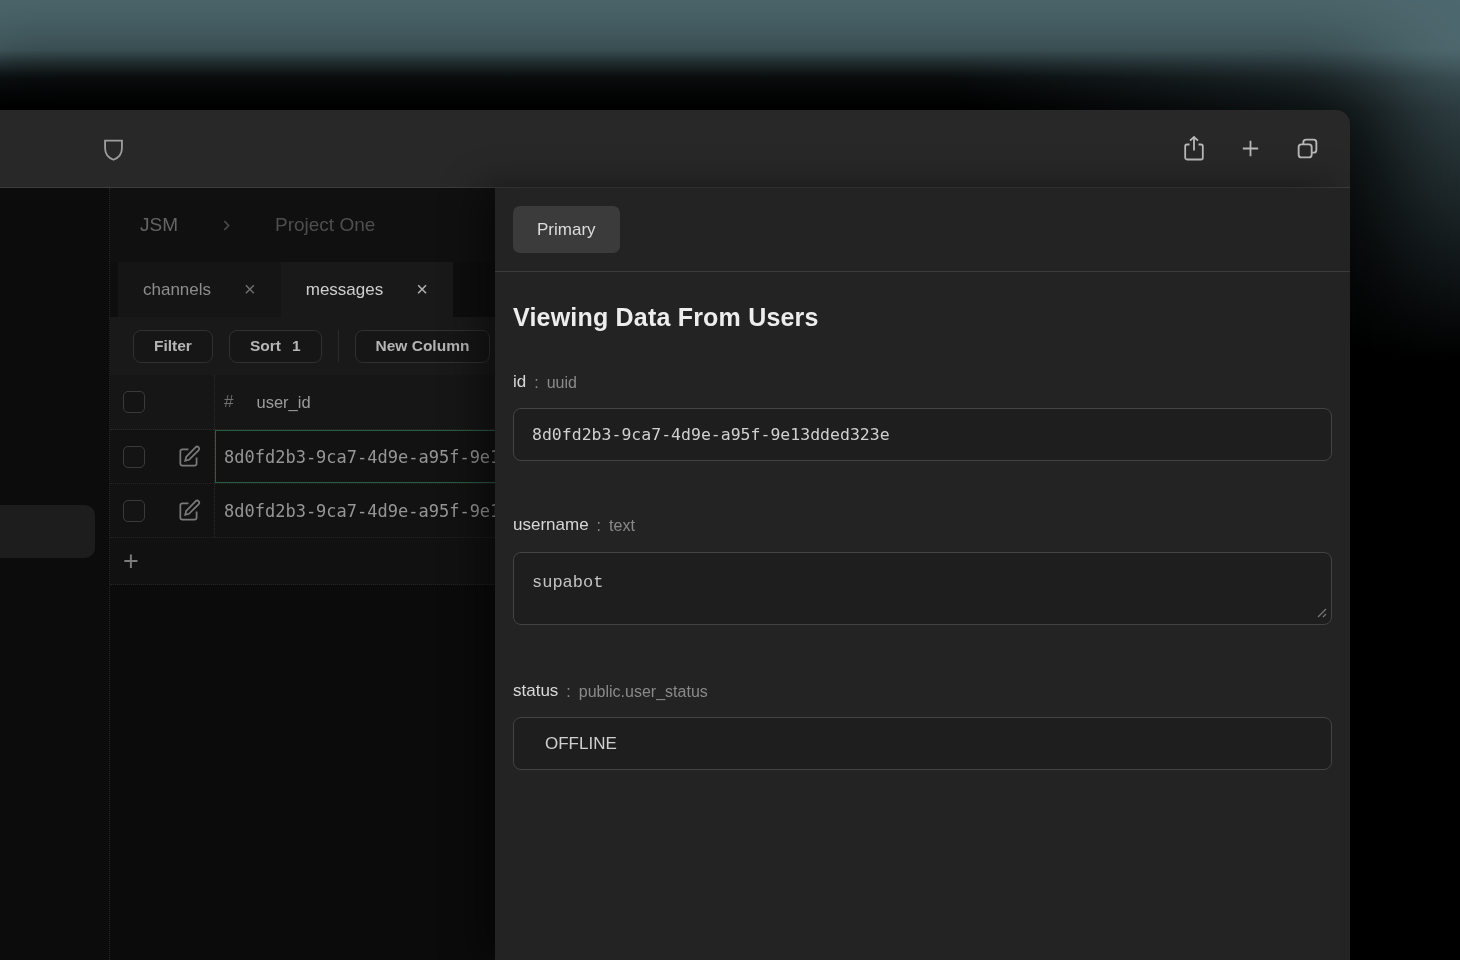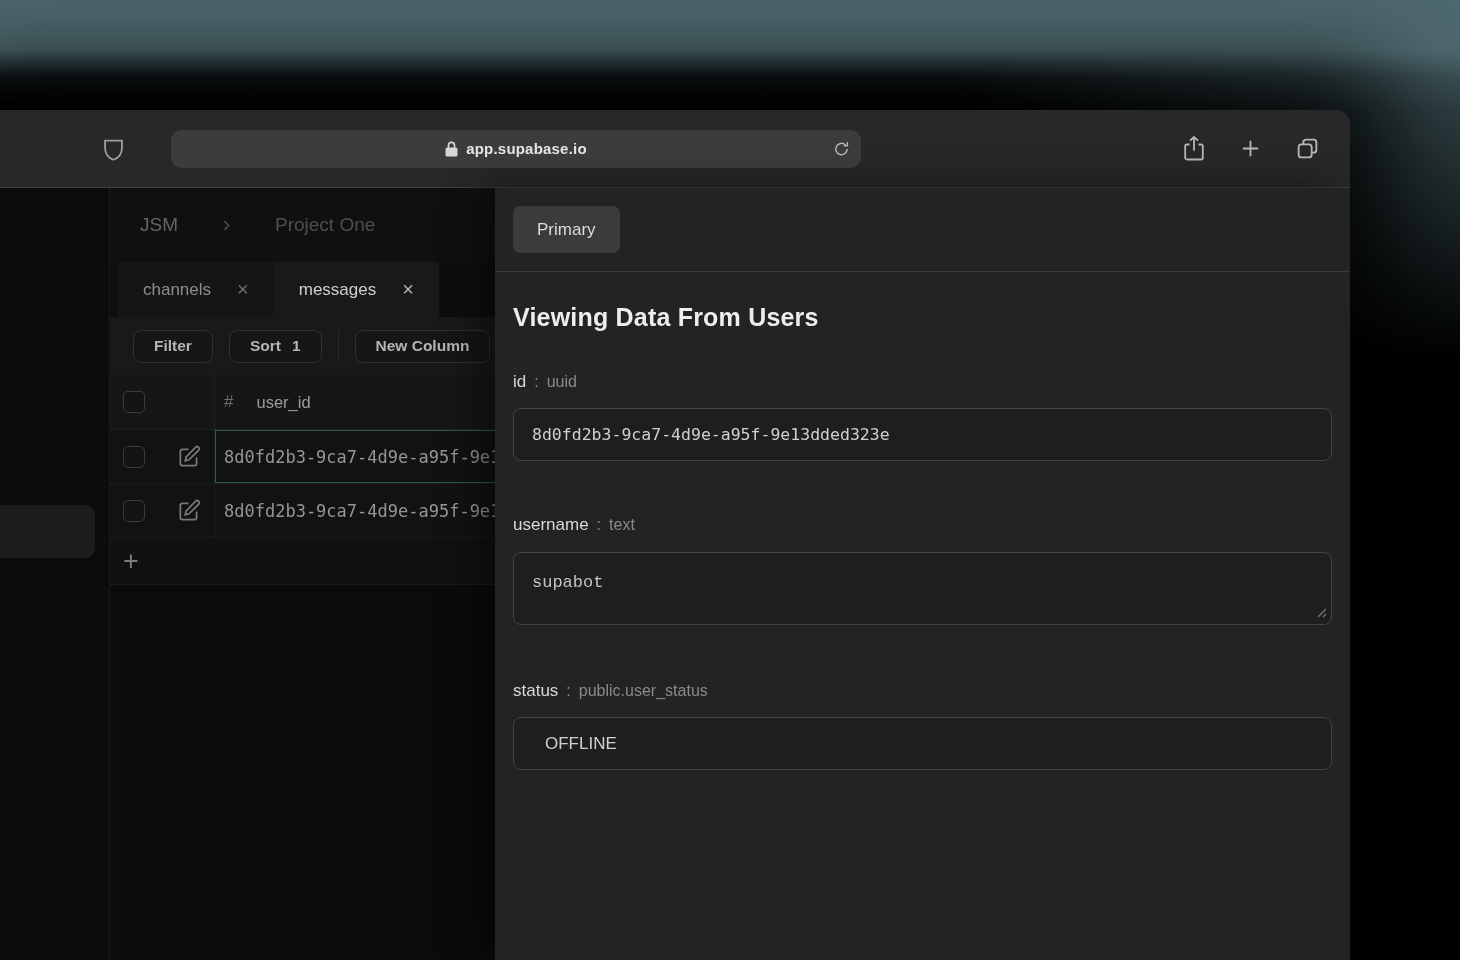--- a/index.html
+++ b/index.html
@@ -33,21 +33,21 @@
   .sidebar-highlight { position:absolute; left:-14px; top:317px; width:109px; height:53px;
     background:#1d1d1d; border-radius:10px; }
   .main { position:absolute; left:110px; right:0; top:0; bottom:0; background:#101010; }
 
   .crumbs { height:74px; display:flex; align-items:center; gap:42px; padding-left:30px; }
   .crumb-org { font-size:19px; color:#646464; }
   .crumb-sep { color:#4a4a4a; display:flex; }
   .crumb-project { font-size:19px; color:#4e4e4e; }
 
   .tabrow { height:55px; display:flex; background:#0e0e0e; }
-  .tab { height:100%; display:flex; align-items:center; gap:26px; padding:0 25px; font-size:17px; }
+  .tab { height:100%; display:flex; align-items:center; gap:33px; padding:0 25px; font-size:17px; }
   .tab.inactive { background:#151515; color:#8d8d8d; margin-left:8px; }
   .tab.active { background:#191919; color:#cfcfcf; }
   .tab .x { font-size:20px; cursor:default; }
   .tab.inactive .x { color:#6f6f6f; }
   .tab.active .x { color:#b3b3b3; }
 
   .toolbar { height:58px; background:#191919; display:flex; align-items:center;
     gap:16px; padding-left:23px; }
   .tbtn { height:33px; padding:0 20px; background:#161616; border:1px solid #303030;
     border-radius:8px; color:#b5b5b5; font-size:15.5px; font-weight:700;
@@ -79,21 +79,21 @@
   
   .panel { position:absolute; left:495px; top:0; right:0; bottom:0; background:#232323;
     box-shadow:-16px 0 36px rgba(0,0,0,.45); }
   .panel-header { height:84px; display:flex; align-items:center; padding:0 18px;
     border-bottom:1px solid #3b3b3b; }
   .cancel-btn { height:47px; padding:0 24px; background:#3b3b3b; border:none; border-radius:7px;
     color:#dcdcdc; font-size:17px; font-family:inherit; }
   .panel-body { padding:0 18px; }
   .panel-title { margin-top:31px; font-size:25px; font-weight:700; color:#ededed;
     letter-spacing:.2px; }
-  .f-label { display:flex; align-items:center; gap:8px; }
+  .f-label { display:flex; align-items:flex-end; gap:8px; }
   .f-name { font-size:17px; color:#d8d8d8; }
   .f-sep, .f-type { font-size:16px; color:#8a8a8a; }
   .f-input { margin-top:16px; width:100%; height:53px; background:#1e1e1e;
     border:1px solid #434343; border-radius:8px; padding:0 18px; outline:none;
     color:#d0d0d0; display:block; }
   .mono-input { font-family:"DejaVu Sans Mono", monospace; font-size:16.5px; }
   .sans-input { font-family:"Liberation Sans", sans-serif; font-size:17px;padding-left:31px; }
   .f-help { margin-top:17px; font-size:14.5px; color:#767676; }
   .f-area-wrap { position:relative; margin-top:17px; }
   .f-area { width:100%; height:73px; background:#1e1e1e; border:1px solid #434343;
@@ -108,35 +108,20 @@
 <div class="backdrop"></div>
 
 <div class="window">
 
   <div class="chrome">
     <span class="shield">
       <svg width="23" height="26" viewBox="0 0 24 26" fill="none" stroke="currentColor" stroke-width="1.9">
         <path d="M3.2 4.2h17.6V12c0 6.4-3.9 10.4-8.8 12.2C7.1 22.4 3.2 18.4 3.2 12V4.2z"></path>
       </svg>
     </span>
-    <div class="urlbar">
-      <span class="lock">
-        <svg width="13" height="16" viewBox="0 0 13 16">
-          <rect x="0.5" y="6.5" width="12" height="9" rx="1.6" fill="currentColor"></rect>
-          <path d="M3.5 7V4.4a3 3 0 0 1 6 0V7" fill="none" stroke="currentColor" stroke-width="1.7"></path>
-        </svg>
-      </span>
-      <span class="url-text">app.supabase.io</span>
-      <span class="reload">
-        <svg width="17" height="18" viewBox="0 0 24 24" fill="none" stroke="currentColor" stroke-width="2.1">
-          <path d="M20 12a8 8 0 1 1-2.4-5.7"></path>
-          <path d="M20.3 2.2v5.1h-5.1"></path>
-        </svg>
-      </span>
-    </div>
     <div class="chrome-right">
       <span>
         <svg width="24" height="27" viewBox="0 0 24 27" fill="none" stroke="currentColor" stroke-width="1.8">
           <path d="M7.5 9.5H5A1.8 1.8 0 0 0 3.2 11.3v11.4A1.8 1.8 0 0 0 5 24.5h14a1.8 1.8 0 0 0 1.8-1.8V11.3A1.8 1.8 0 0 0 19 9.5h-2.5"></path>
           <path d="M12 2.2v13.3"></path>
           <path d="M8 5.7 12 2l4 3.7"></path>
         </svg>
       </span>
       <span>
         <svg width="23" height="23" viewBox="0 0 24 24" fill="none" stroke="currentColor" stroke-width="1.9">

